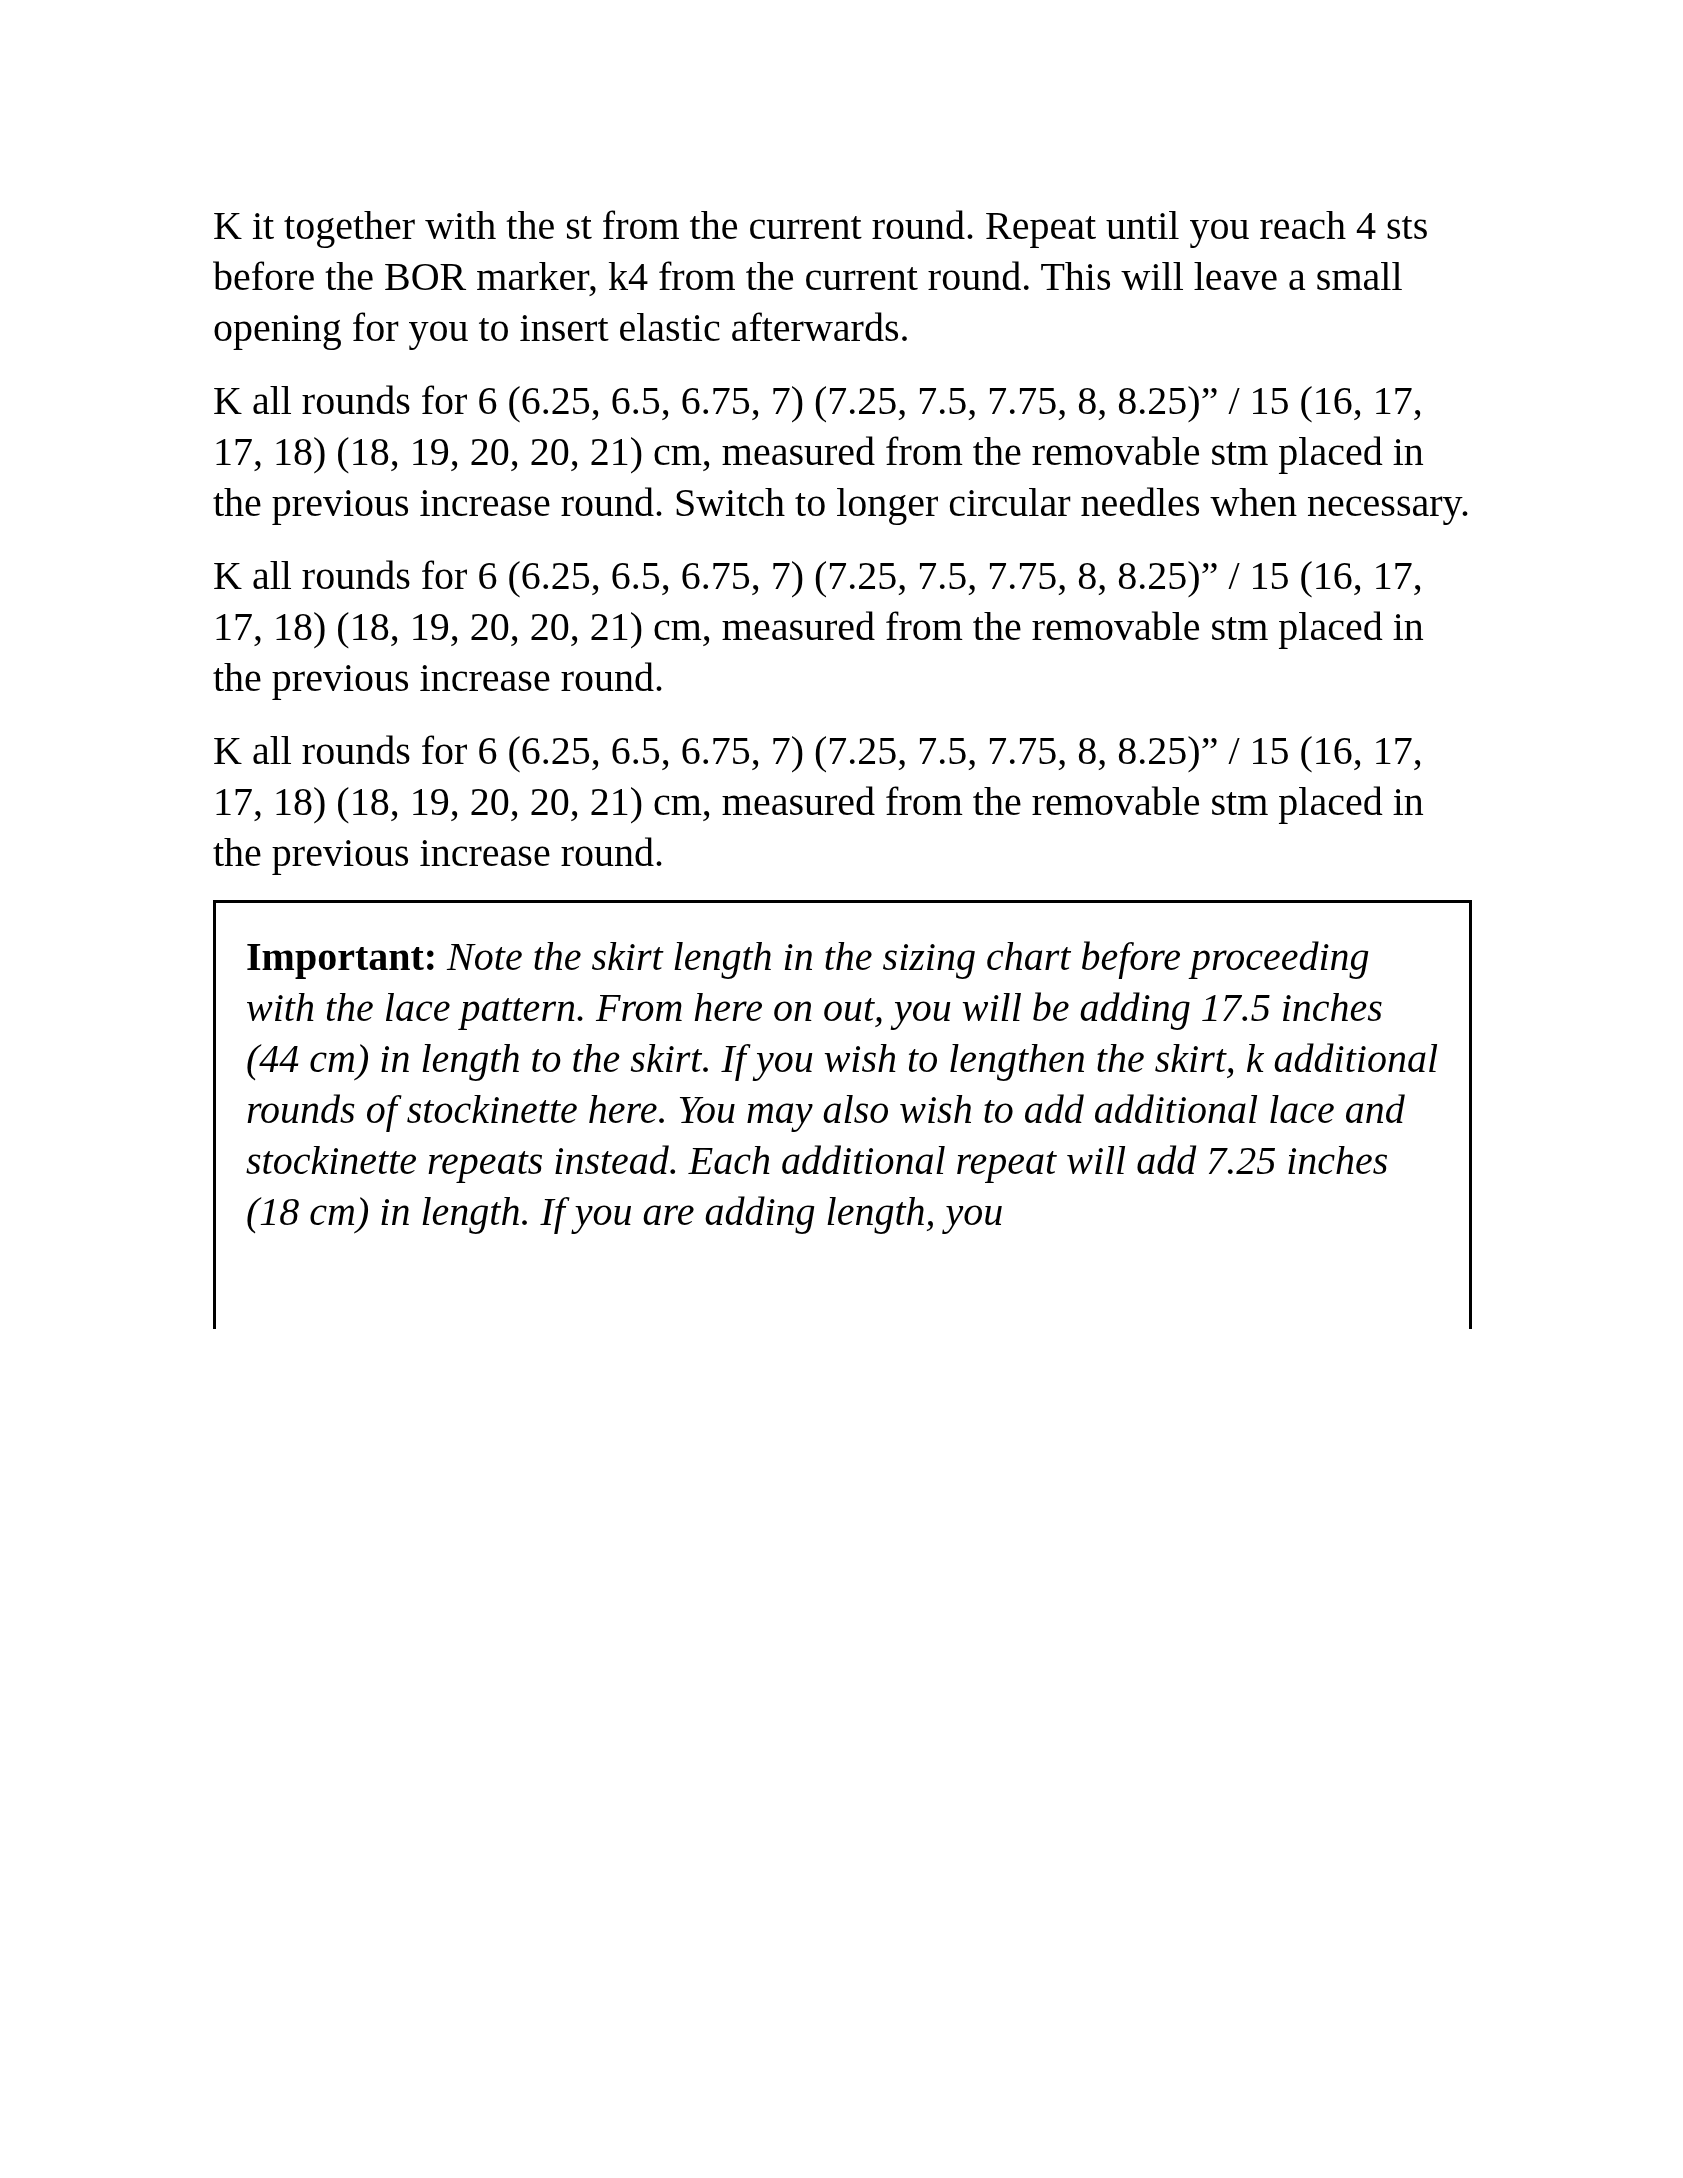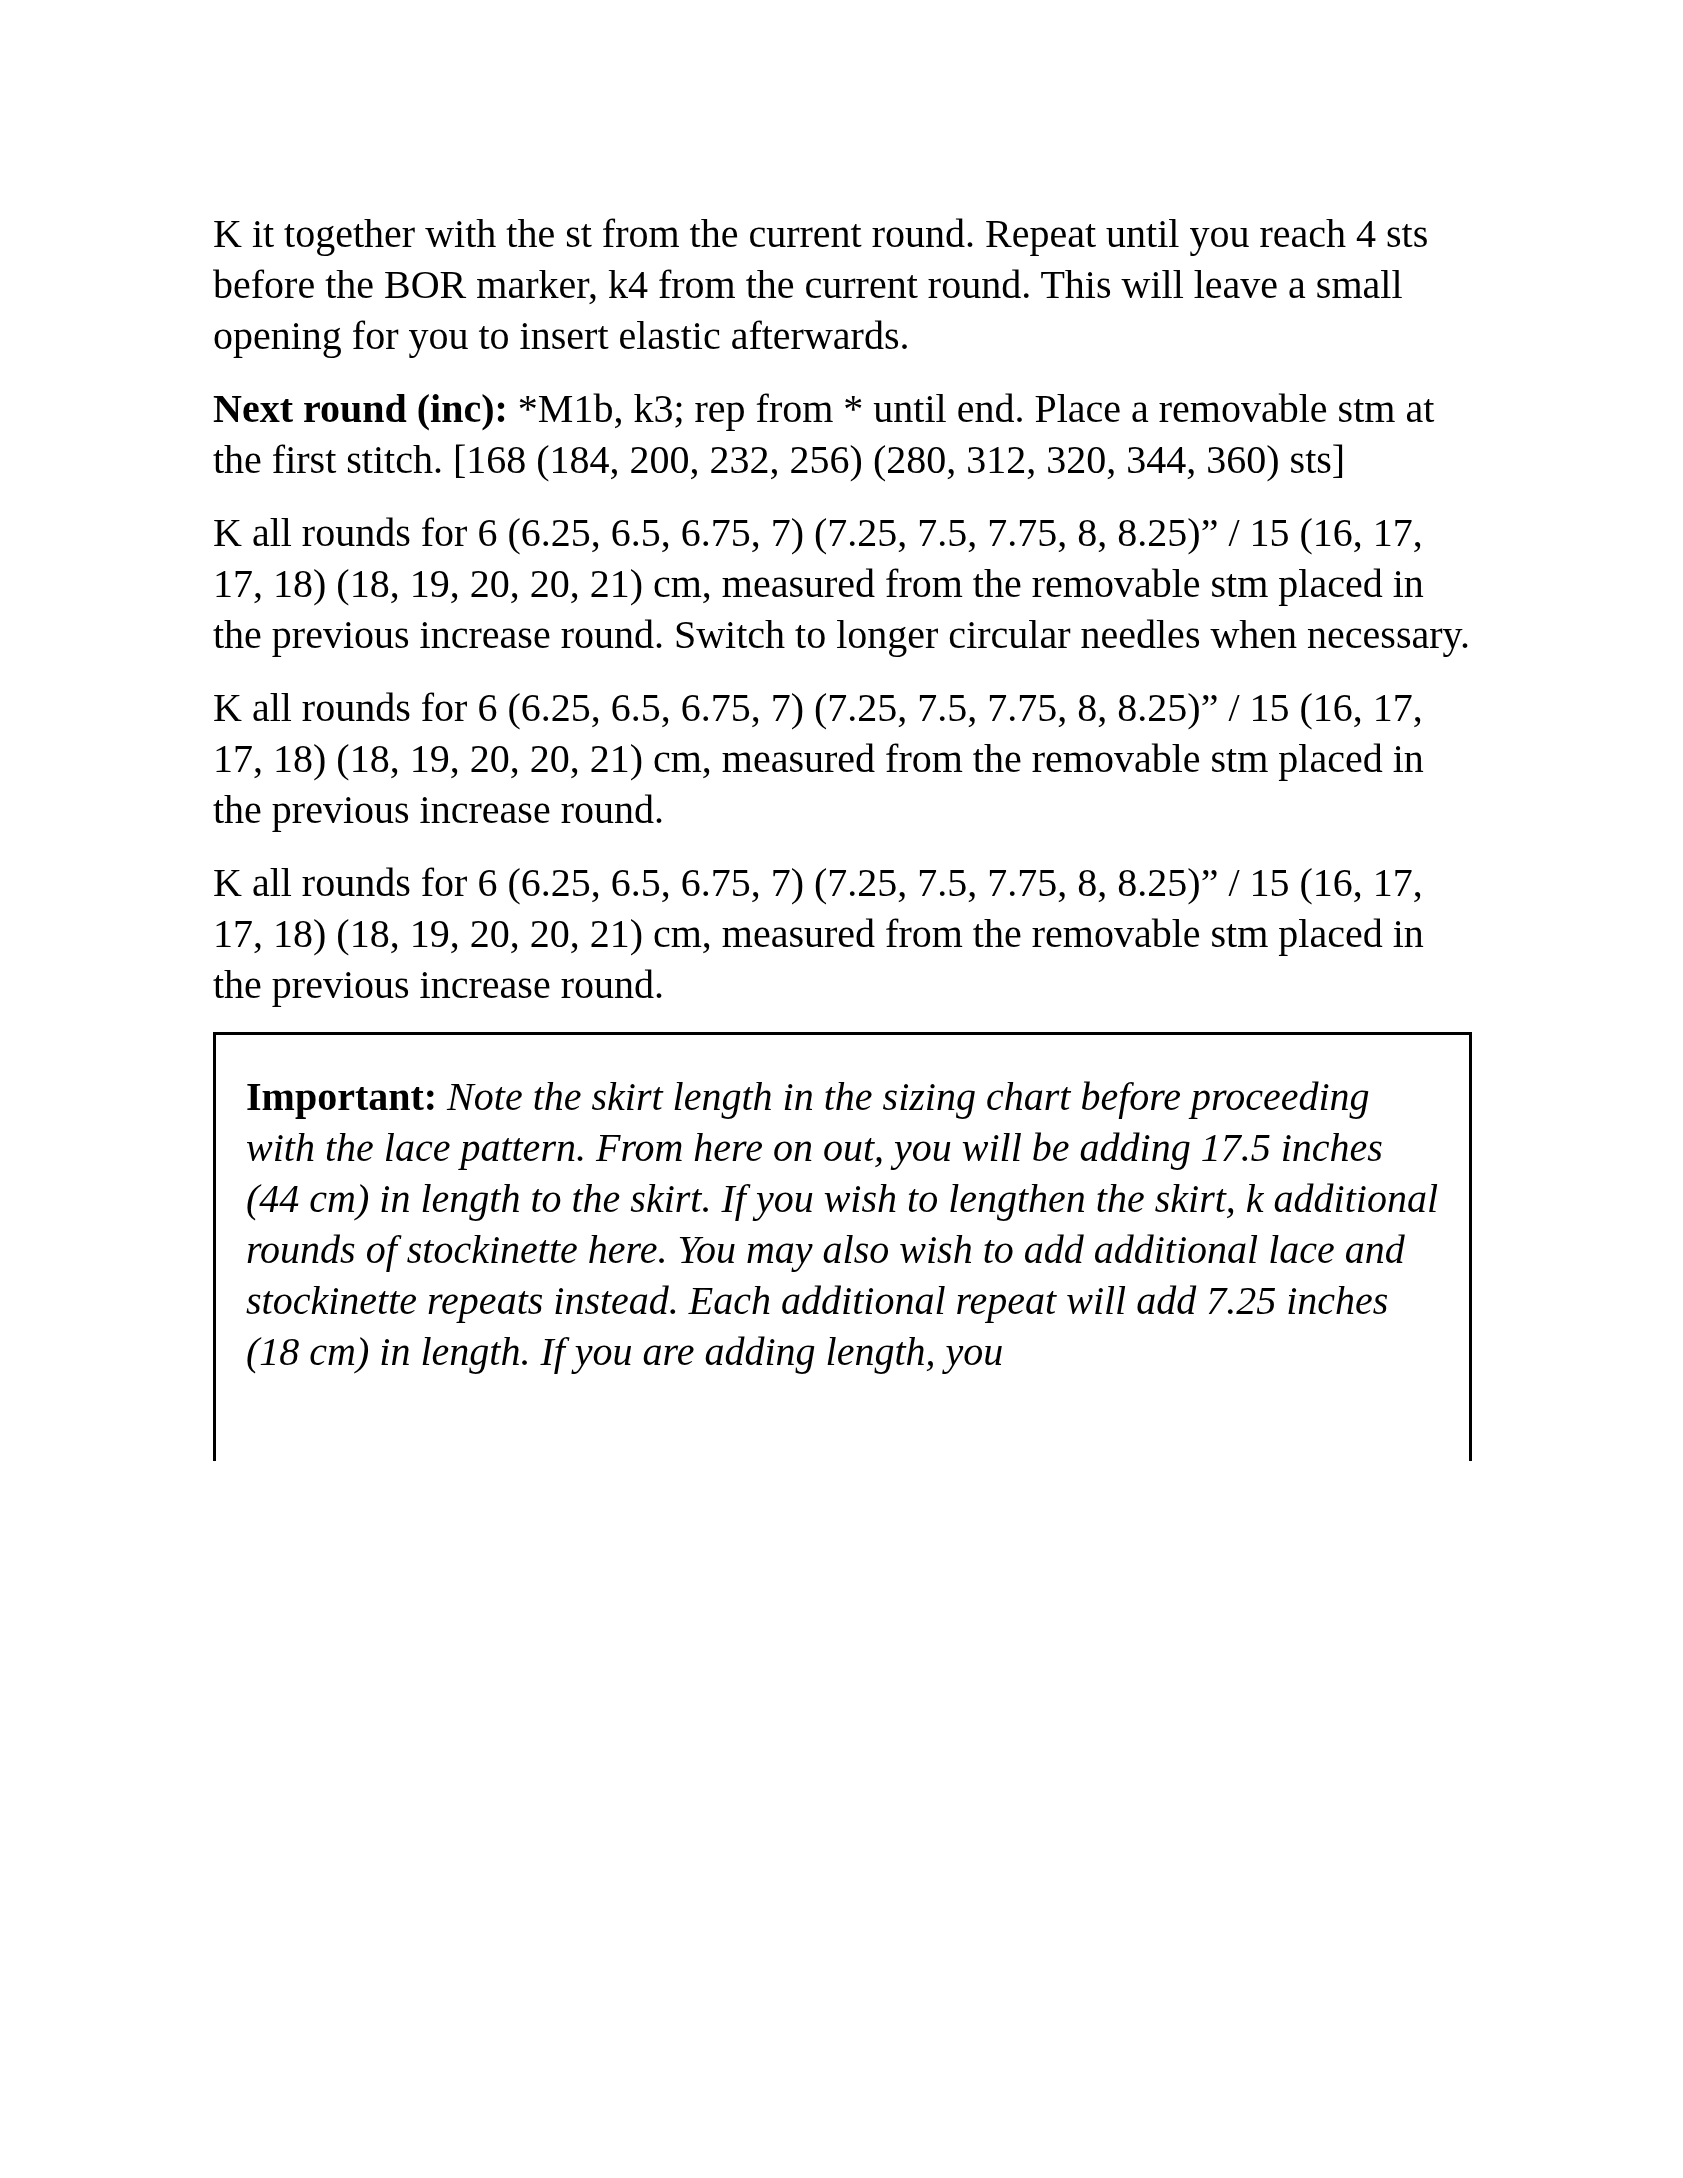--- a/index.html
+++ b/index.html
@@ -17,21 +17,21 @@
     width: 1683px;
     height: 2178px;
     padding: 200px 211px 0 213px;
     font-family: "Liberation Serif", "DejaVu Serif", serif;
     font-size: 40px;
     line-height: 51px;
     color: #000000;
     background: #ffffff;
   }
   .page p {
-    margin: 8px 0 22px 0;
+    margin: 0 0 22px 0;
   }
   .lead {
     font-weight: bold;
   }
   .note-box {
     box-sizing: border-box;
     margin-top: 0;
     height: 429px;
     border: 3px solid #000000;
     border-bottom: none;
@@ -47,21 +47,20 @@
   }
 </style>
 </head>
 <body>
 
 <div class="page">
 
   <p><span>K it together with the st from the current round. Repeat until you reach 4 sts before the BOR marker, k4 from the current round. This will leave a small opening for you to insert elastic afterwards.</span></p>
 
 
-  <p><span class="lead">Next round (inc):</span><span> *M1b, k3; rep from * until end. Place a removable stm at the first stitch. [168 (184, 200, 232, 256) (280, 312, 320, 344, 360) sts]</span></p>
 
   <p><span>K all rounds for 6 (6.25, 6.5, 6.75, 7) (7.25, 7.5, 7.75, 8, 8.25)” / 15 (16, 17, 17, 18) (18, 19, 20, 20, 21) cm, measured from the removable stm placed in the previous increase round. Switch to longer circular needles when necessary.</span></p>
 
 
   <p><span>K all rounds for 6 (6.25, 6.5, 6.75, 7) (7.25, 7.5, 7.75, 8, 8.25)” / 15 (16, 17, 17, 18) (18, 19, 20, 20, 21) cm, measured from the removable stm placed in the previous increase round.</span></p>
 
 
   <p><span>K all rounds for 6 (6.25, 6.5, 6.75, 7) (7.25, 7.5, 7.75, 8, 8.25)” / 15 (16, 17, 17, 18) (18, 19, 20, 20, 21) cm, measured from the removable stm placed in the previous increase round.</span></p>
 
   <div class="note-box">

